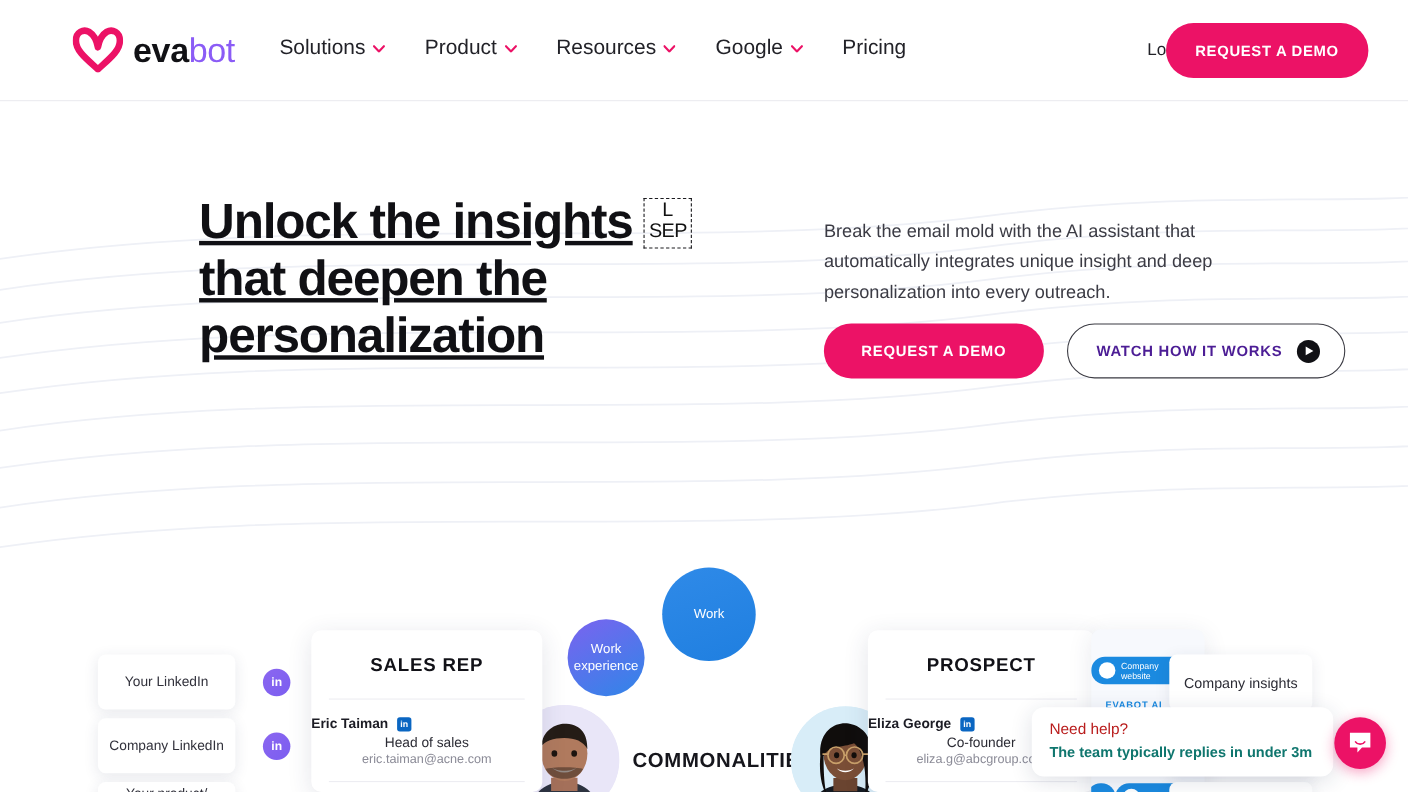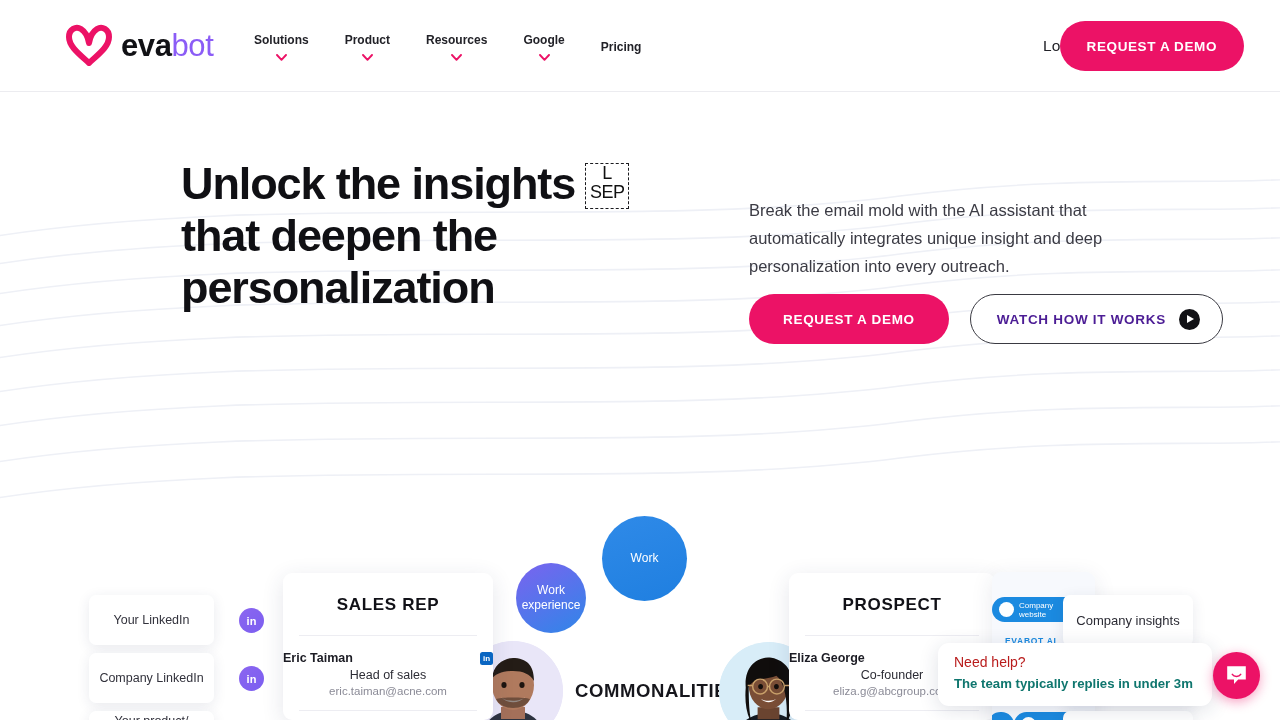--- a/index.html
+++ b/index.html
@@ -24,22 +24,22 @@
   }
   .logo-wrap { position: absolute; left: 66px; top: 24px; display: flex; align-items: center; }
   .logo-mark { width: 46px; height: 42px; display: block; }
   .logo-text { font-size: 31px; letter-spacing: -0.4px; margin-left: 9px; line-height: 1; }
   .logo-text .eva { font-weight: 700; color: #111115; }
   .logo-text .bot { font-weight: 400; color: #8b5cf6; }
 
   .nav { position: absolute; left: 254px; top: 33px; display: flex; align-items: center; }
   .nav-item {
     display: flex; align-items: center; gap: 7px;
-    font-size: 12px; color: #222228; font-weight: 700;
-    margin-right: 36px; cursor: pointer; white-space: nowrap; flex-direction: column;
+    font-size: 19px; color: #222228; font-weight: 400;
+    margin-right: 36px; cursor: pointer; white-space: nowrap;
   }
   .nav-item:last-child { margin-right: 0; }
   .caret { width: 11px; height: 7px; display: inline-block; }
 
   .login {
     position: absolute; right: 199px; top: 37px;
     font-size: 15.5px; color: #222228; cursor: pointer;
   }
   .btn-demo-top {
     position: absolute; right: 36px; top: 21px;
@@ -50,26 +50,27 @@
     font-size: 13.5px; font-weight: 700; letter-spacing: 0.6px;
     cursor: pointer; white-space: nowrap;
   }
 
   
   .hero { position: absolute; top: 92px; left: 0; width: 1280px; height: 628px; }
 
   .bg-waves { position: absolute; inset: 0; width: 1280px; height: 628px; z-index: 0; }
 
   .hero-title {
-    position: absolute; left: 181px; top: 66px;
+    position: absolute; left: 181px; top: 83px;
     width: 520px;
     font-size: 45px; line-height: 52px;
     font-weight: 700; letter-spacing: -1.1px;
     color: #101014;
     z-index: 5;
+    text-decoration: underline;
   }
   .sep-glyph {
     display: inline-block;
     width: 44px; height: 46px;
     border: 1.6px dashed #1b1b1f;
     vertical-align: -10px;
     margin-left: 10px;
     position: relative;
     font-weight: 400;
   }
@@ -152,21 +153,21 @@
   }
   .person-card .pc-title {
     text-align: center; font-size: 17px; font-weight: 700;
     letter-spacing: 0.7px; color: #111117;
     margin-top: 22px;
   }
   .pc-div { height: 1px; background: #ededf2; margin: 20px 16px 0; }
   .pc-name {
     text-align: center; margin-top: 15px;
     font-size: 12.5px; font-weight: 700; color: #1c1c24;
-    display: flex; align-items: center; justify-content: space-between; gap: 19px;
+    display: flex; align-items: center; justify-content: flex-start; gap: 8px;
   }
   .li-chip {
     width: 13px; height: 13px; border-radius: 2.5px;
     background: #0a66c2; color: #fff;
     font-size: 8px; font-weight: 700; line-height: 13px; text-align: center;
   }
   .pc-role { text-align: center; font-size: 12.5px; color: #2c2c35; margin-top: 3px; }
   .pc-mail { text-align: center; font-size: 11.5px; color: #8b8b97; margin-top: 3px; }
   .pc-div2 { height: 1px; background: #ededf2; margin: 13px 16px 0; }
 

